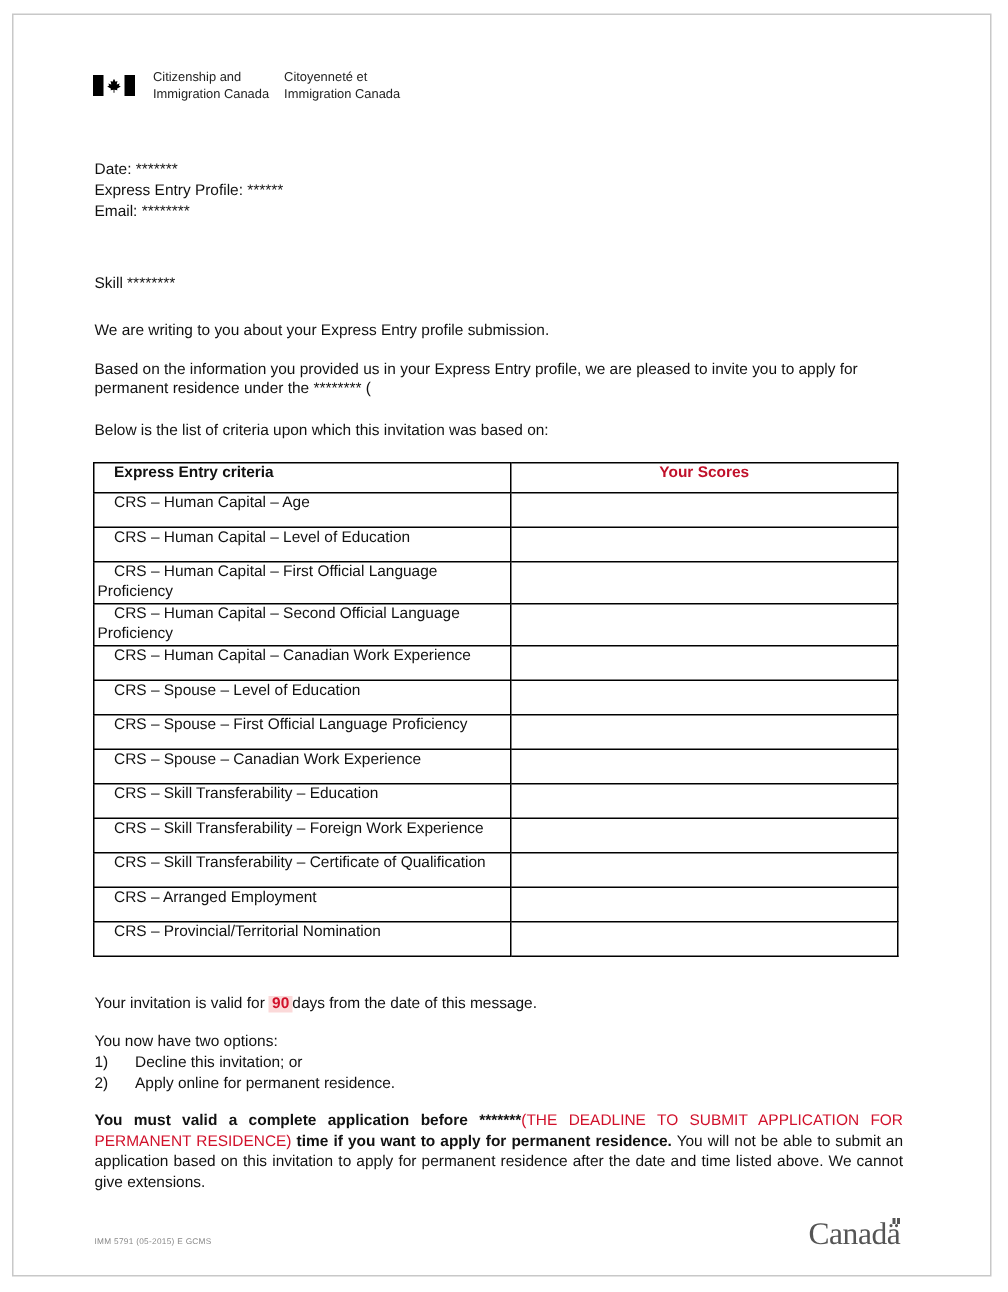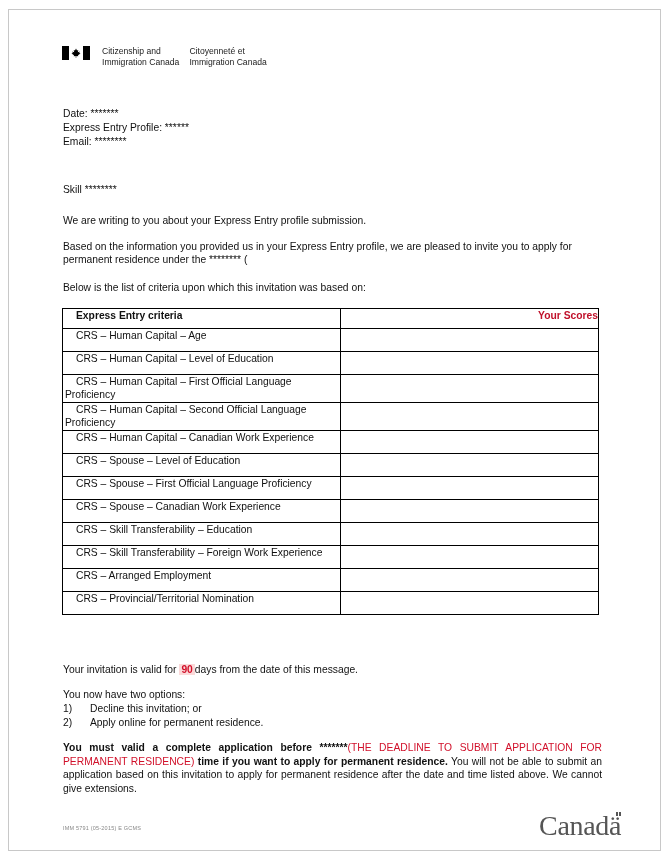--- a/index.html
+++ b/index.html
@@ -1,49 +1,49 @@
 <!DOCTYPE html>
 <html><head>
   <meta charset="utf-8">
   <style>
     html, body { margin: 0; padding: 0; background: #ffffff; }
     body { width: 672px; height: 861px; position: relative; overflow: hidden;
            font-family: "Liberation Sans", sans-serif; color: #111; font-size: 10.3px; }
     .page { position: absolute; left: 8px; top: 9px; width: 653px; height: 842px;
             border: 1px solid #c8c8c8; background: #fff; box-sizing: border-box; }
     .abs { position: absolute; }
-    .header { left: 62px; top: 46px; display: flex; }
+    .header { left: 62px; top: 46px; display: flex; align-items: center; }
     .flag { width: 28px; height: 14px; display: flex; align-items: center; margin-right: 12px; }
     .flag .bar { width: 7px; height: 14px; background: #000; }
     .flag .mid { width: 14px; height: 14px; display: flex; align-items: center; justify-content: center; }
     .dept { font-size: 8.6px; line-height: 11px; color: #222; }
     .dept.fr { margin-left: 10px; }
     .line { position: absolute; left: 63px; white-space: nowrap; line-height: 14px; }
     table.crit { position: absolute; left: 62px; top: 308px; width: 537px;
                  border-collapse: collapse; font-size: 10.3px; }
     table.crit td { border: 1px solid #000; vertical-align: top; padding: 0; }
     table.crit td.c1 { width: 277px; }
     table.crit td .txt { padding: 1px 2px 0 2px; line-height: 12.5px; text-indent: 11px; }
     table.crit tr.hdr td { height: 19px; margin-left: 30px; }
-    table.crit tr.hdr td.c2 { text-align: right; color: #c0102a; font-weight: bold; }
+    table.crit tr.hdr td.c2 { text-align: center; color: #c0102a; font-weight: bold; }
     table.crit tr.hdr td.c1 .txt { font-weight: bold; }
     table.crit tr.r1 td { height: 22px; }
     table.crit tr.r2 td { height: 27px; }
     table.crit tr.total td { height: 31px; }
     table.crit tr.total td.c1 .txt { font-weight: bold; padding-top: 3px; }
     .days { color: #d1102a; font-weight: bold; background: #fbd9d9; padding: 0 2px; }
     .opt { position: absolute; left: 63px; line-height: 14px; }
     .opt .num { display: inline-block; width: 27px; }
     .warn { position: absolute; left: 63px; top: 741px; width: 539px; line-height: 13.6px;
             text-align: justify; }
     .warn b { font-weight: bold; }
     .red { color: #d1102a; }
     .footer-code { left: 63px; top: 825px; font-size: 5.5px; color: #888; letter-spacing: 0.2px; }
     .wordmark { left: 539px; top: 810px; font-family: "Liberation Serif", serif;
-                font-size: 28px; color: #555; letter-spacing: -0.3px; }
+                font-size: 21px; color: #555; letter-spacing: -0.3px; }
     .wordmark .miniflag { position: absolute; right: -1px; top: 2px; display: flex; }
     .wordmark .miniflag span { display: inline-block; width: 2px; height: 4px; background: #555; margin-right: 1px; }
   </style>
 </head>
 <body>
 
 <div class="page"></div>
 
 <div class="abs header">
   <div class="flag">
@@ -140,20 +140,26 @@
     <td class="c2"></td>
   </tr>
   <tr class="r1">
     <td class="c1">
           <div class="txt">CRS – Skill Transferability – Foreign Work Experience</div>
         </td>
     <td class="c2"></td>
   </tr>
   <tr class="r1">
     <td class="c1">
+          <div class="txt">CRS – Skill Transferability – Certificate of Qualification</div>
+        </td>
+    <td class="c2"></td>
+  </tr>
+  <tr class="r1">
+    <td class="c1">
           <div class="txt">CRS – Arranged Employment</div>
         </td>
     <td class="c2"></td>
   </tr>
   <tr class="r1">
     <td class="c1">
           <div class="txt">CRS – Provincial/Territorial Nomination</div>
         </td>
     <td class="c2"></td>
   </tr>

